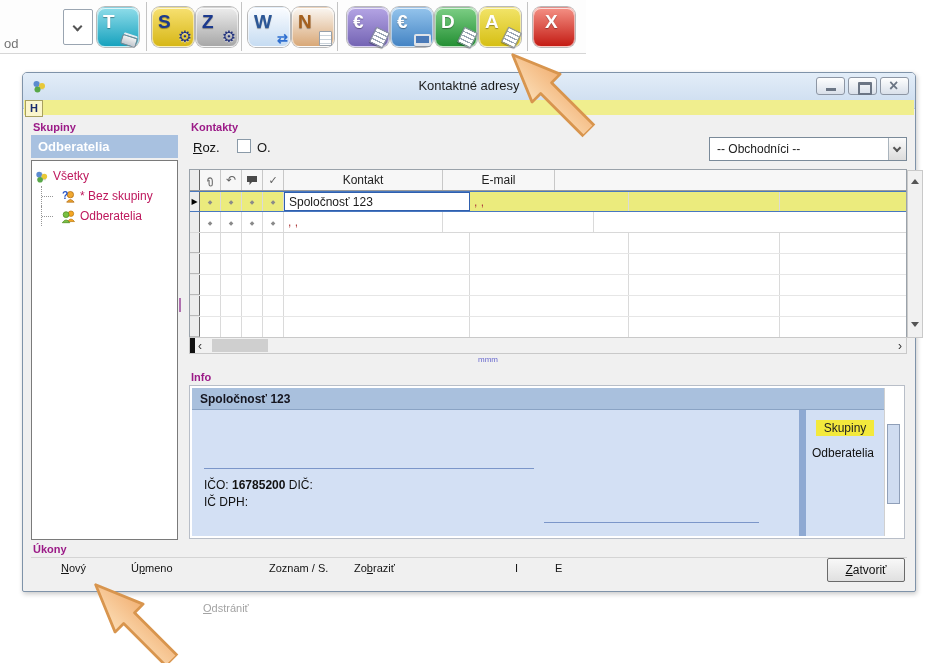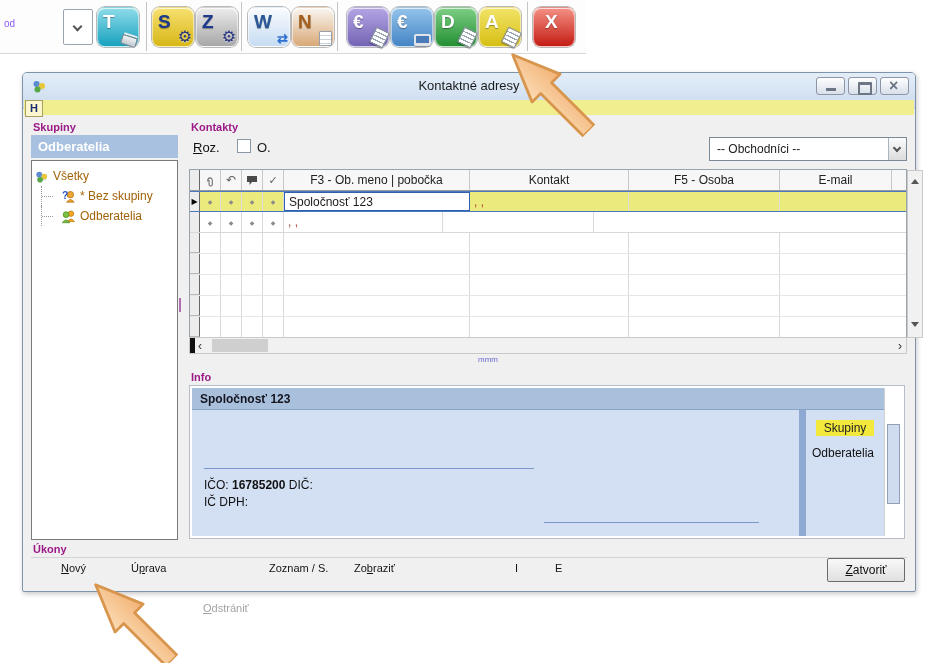--- a/index.html
+++ b/index.html
@@ -2,21 +2,21 @@
 <html><head>
 <meta charset="utf-8">
 <style>
   * { box-sizing:border-box; margin:0; padding:0; }
   html,body { width:934px; height:663px; }
   body { font-family:"Liberation Sans", sans-serif; background:#ffffff; position:relative; overflow:hidden; font-size:12px; color:#1a1a1a; }
 
   
   .toolbar { position:absolute; left:0; top:0; width:586px; height:54px; background:#fdfdfd; border-bottom:1px solid #d6d6d6; }
   .tb-sep { position:absolute; top:2px; bottom:2px; width:1px; background:#c4c4c4; }
-  .tb-prefix { position:absolute; left:4px; top:18px; font-size:10px; color:#8b5cf6; }
+  .tb-prefix { position:absolute; left:4px; top:36px; font-size:13px; color:#737373; }
   .tb-combo { position:absolute; left:63px; top:9px; width:30px; height:36px; background:#fff; border:1px solid #9aa5b1; border-radius:2px; }
   .tb-combo .chev { position:absolute; left:10px; top:13px; width:7px; height:7px; border-right:2px solid #555; border-bottom:2px solid #555; transform:rotate(45deg); }
   .tbtn { position:absolute; top:7px; width:42px; height:40px; border-radius:8px; box-shadow:0 0 0 1px #b9b9b9, inset 0 1px 0 rgba(255,255,255,.7); border:1px solid rgba(255,255,255,.5); }
   .tbtn .lt { position:absolute; left:5px; top:3px; font-weight:bold; font-size:19px; text-shadow:0 1px 1px rgba(0,0,0,.35); }
   .tbtn .badge { position:absolute; right:1px; bottom:0; }
   .g-t  { background:linear-gradient(#8edce9,#17a2be); }
   .g-s  { background:linear-gradient(#f7e070,#d7b717); }
   .g-z  { background:linear-gradient(#ececec,#a7a7a7); }
   .g-w  { background:linear-gradient(#fafcff,#c6dcf2); }
   .g-n  { background:linear-gradient(#faf6f1,#d9a877); }
@@ -45,21 +45,21 @@
   .wb-close::after { content:"×"; position:absolute; left:8px; top:-1px; font-size:16px; font-weight:bold; color:#6b7584; }
 
   .ystrip { position:absolute; left:1px; right:1px; top:27px; height:15px; background:#f0ee8e; }
   .hbox { position:absolute; left:2px; top:27px; width:18px; height:17px; background:#fbf6cd; border:1px solid #a8a060; font-weight:bold; font-size:11px; color:#1c2c6e; text-align:center; line-height:15px; }
 
   .seclabel { position:absolute; font-size:11px; font-weight:bold; color:#9b1a87; }
 
   
   .grp-header { position:absolute; left:8px; top:62px; width:147px; height:23px; background:#a8c1e0; color:#ffffff; font-weight:bold; font-size:13px; line-height:23px; padding-left:7px; }
   .treebox { position:absolute; left:8px; top:87px; width:147px; height:380px; background:#ffffff; border:1px solid #7a7a7a; padding:5px 2px; }
-  .titem { display:flex; align-items:center; height:20px; gap:4px; font-size:12px; color:#a16207; }
+  .titem { display:flex; align-items:center; height:20px; gap:4px; font-size:12px; color:#be185d; }
   .titem.child { padding-left:0; }
   .tconn { width:16px; height:20px; margin-left:7px; border-left:1px dotted #969696; position:relative; flex:0 0 auto; }
   .tconn::after { content:""; position:absolute; left:0; top:10px; width:11px; border-top:1px dotted #969696; }
   .ticon { flex:0 0 auto; display:inline-flex; }
 
   
   .roz { position:absolute; left:170px; top:67px; font-size:13px; color:#111; }
   .mn { text-decoration:underline; }
   .chk { position:absolute; left:214px; top:66px; width:14px; height:14px; background:#fff; border:1px solid #8a9aa8; }
   .olabel { position:absolute; left:234px; top:67px; font-size:13px; }
@@ -259,23 +259,21 @@
             <path d="M2.5 8 C2.5 3 7.5 3 7.5 7.5 L7.5 11 C7.5 13.6 4 13.6 4 11 L4 6.5" fill="none" stroke="#707070" stroke-width="1.2"></path>
           </svg>
         </div>
       <div class="c c-ic" style="color:#606060; font-size:12px;">↶</div>
       <div class="c c-ic">
           <svg width="12" height="11" viewBox="0 0 12 11">
             <path d="M1 1 h10 v6 h-5 l-2.5 3 v-3 h-2.5 Z" fill="#4a4a4a"></path>
           </svg>
         </div>
       <div class="c c-ic" style="color:#606060; font-size:11px;">✓</div>
-      <div class="c c-f3">F3 - Ob. meno | pobočka</div>
       <div class="c c-kon">Kontakt</div>
-      <div class="c c-os">F5 - Osoba</div>
       <div class="c c-em">E-mail</div>
     </div>
     <div class="trow r-data r-sel">
       <div class="c c-mark">▶</div>
       <div class="c c-ic mark-dia">◆</div>
       <div class="c c-ic mark-dia">◆</div>
       <div class="c c-ic mark-dia">◆</div>
       <div class="c c-ic mark-dia">◆</div>
       <div class="c c-f3 cell-focus">Spoločnosť 123</div>
       <div class="c c-kon kon-val">, ,</div>
@@ -385,21 +383,21 @@
       </div>
     </div>
     <div class="info-scroll">
         <div class="is-thumb"></div>
       </div>
   </div>
 
   <span class="seclabel" style="left:10px; top:470px;">Úkony</span>
   <div class="divider"></div>
   <span class="act" style="left:38px;"><span class="mn">N</span><span>ový</span></span>
-  <span class="act" style="left:108px;"><span>Ú</span><span class="mn">p</span><span>rava</span></span>
+  <span class="act" style="left:108px;"><span>Ú</span><span class="mn">p</span><span>meno</span></span>
   <span class="act act-disabled" style="left:180px;"><span class="mn">O</span><span>dstrániť</span></span>
   <span class="act" style="left:246px;">Zoznam / S.</span>
   <span class="act" style="left:331px;"><span>Zo</span><span class="mn">b</span><span>raziť</span></span>
   <span class="act" style="left:492px;">I</span>
   <span class="act" style="left:532px;">E</span>
   <div class="closebtn"><span class="mn">Z</span><span>atvoriť</span></div>
 </div>
 
 <div class="arrow arr1">
   <svg width="110" height="44" viewBox="0 0 100 40">

